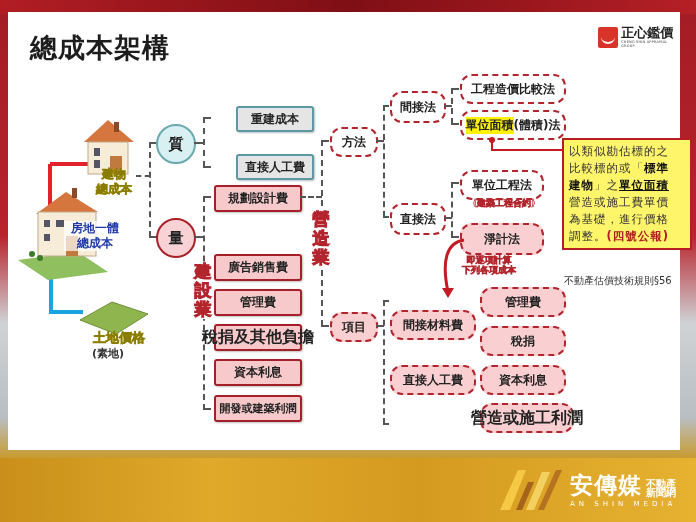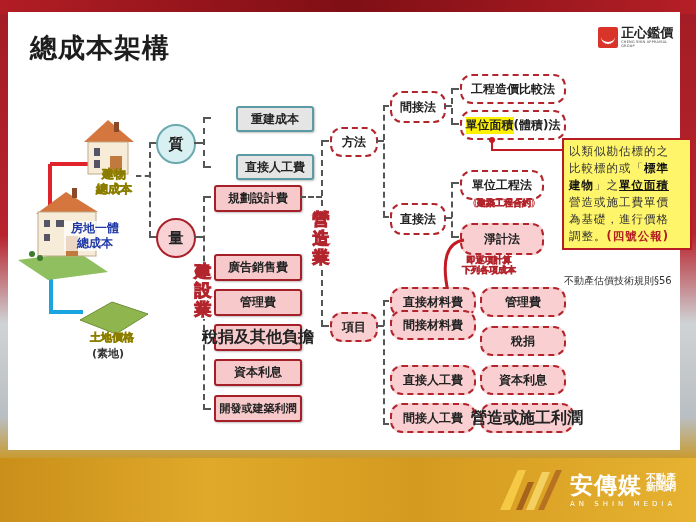--- a/index.html
+++ b/index.html
@@ -93,21 +93,21 @@
   </svg>
 
   <div class="yel-label" style="left:86px;top:155px;width:40px">
     <div>建物</div>
     <div>總成本</div>
   </div>
   <div class="blue-label" style="left:56px;top:209px;width:62px">
     <div>房地一體</div>
     <div>總成本</div>
   </div>
-  <div class="yel-label" style="left:72px;top:318px;width:64px;font-size:11px">土地價格</div>
+  <div class="yel-label" style="left:79px;top:318px;width:64px;font-size:13px">土地價格</div>
   <div class="abs" style="left:84px;top:334px;font-size:11px;font-weight:bold;color:#333">(素地)</div>
 
   <div class="line dash-h" style="left:128px;top:163px;width:14px"></div>
   <div class="line dash-v" style="left:141px;top:130px;height:95px"></div>
   <div class="line dash-h" style="left:141px;top:130px;width:8px"></div>
   <div class="line dash-h" style="left:141px;top:224px;width:8px"></div>
 
   <div class="circle teal" style="left:148px;top:112px">質</div>
   <div class="line dash-h" style="left:186px;top:130px;width:10px"></div>
   <div class="line dash-v" style="left:195px;top:105px;height:50px"></div>
@@ -182,24 +182,22 @@
     <circle cx="4" cy="4" r="3" fill="#c41a22"></circle>
     <path d="M4 4 V14 H88" stroke="#c41a22" stroke-width="2" fill="none"></path>
   </svg>
 
   <div class="cloud pink" style="left:322px;top:300px;width:44px;height:26px">項目</div>
   <div class="line dash-h" style="left:368px;top:313px;width:8px"></div>
   <div class="line dash-v" style="left:375px;top:288px;height:124px"></div>
   <div class="line dash-h" style="left:375px;top:288px;width:6px"></div>
   <div class="line dash-h" style="left:375px;top:411px;width:6px"></div>
 
-  <div class="cloud pink" style="left:382px;top:275px;width:82px;height:26px">直接材料費</div>
   <div class="cloud pink" style="left:382px;top:298px;width:82px;height:26px">間接材料費</div>
   <div class="cloud pink" style="left:382px;top:353px;width:82px;height:26px">直接人工費</div>
-  <div class="cloud pink" style="left:382px;top:391px;width:82px;height:26px">間接人工費</div>
 
   <div class="cloud pink" style="left:472px;top:275px;width:82px;height:26px">管理費</div>
   <div class="cloud pink" style="left:472px;top:314px;width:82px;height:26px">稅捐</div>
   <div class="cloud pink" style="left:472px;top:353px;width:82px;height:26px">資本利息</div>
   <div class="cloud pink" style="left:472px;top:391px;width:90px;height:26px;font-size:16px">營造或施工利潤</div>
 
   <div class="note" style="left:554px;top:126px;width:116px">
     <div>以類似勘估標的之</div>
     <div><span>比較標的或「</span><b>標準</b></div>
     <div><b>建物</b><span>」之</span><b><u>單位面積</u></b></div>
@@ -211,21 +209,21 @@
 </div>
 
 <div class="brand">
   <svg class="brand-mark" viewBox="0 0 66 44">
     <polygon points="2,42 20,2 28,2 12,42" fill="#f6c945"></polygon>
     <polygon points="18,42 30,14 36,14 24,42" fill="#a5631b"></polygon>
     <polygon points="28,42 44,4 52,4 36,42" fill="#f3d060"></polygon>
     <polygon points="40,42 58,2 64,2 46,42" fill="#b6721e"></polygon>
   </svg>
   <div>
-    <div style="display:flex;align-items:flex-start;gap:4px">
+    <div style="display:flex;align-items:flex-end;gap:4px">
       <span class="brand-zh">安傳媒</span>
       <span style="display:flex;flex-direction:column">
         <span class="brand-sub">不動產</span>
         <span class="brand-sub">新聞網</span>
       </span>
     </div>
     <div class="brand-en">AN SHIN MEDIA</div>
   </div>
 </div>
 

